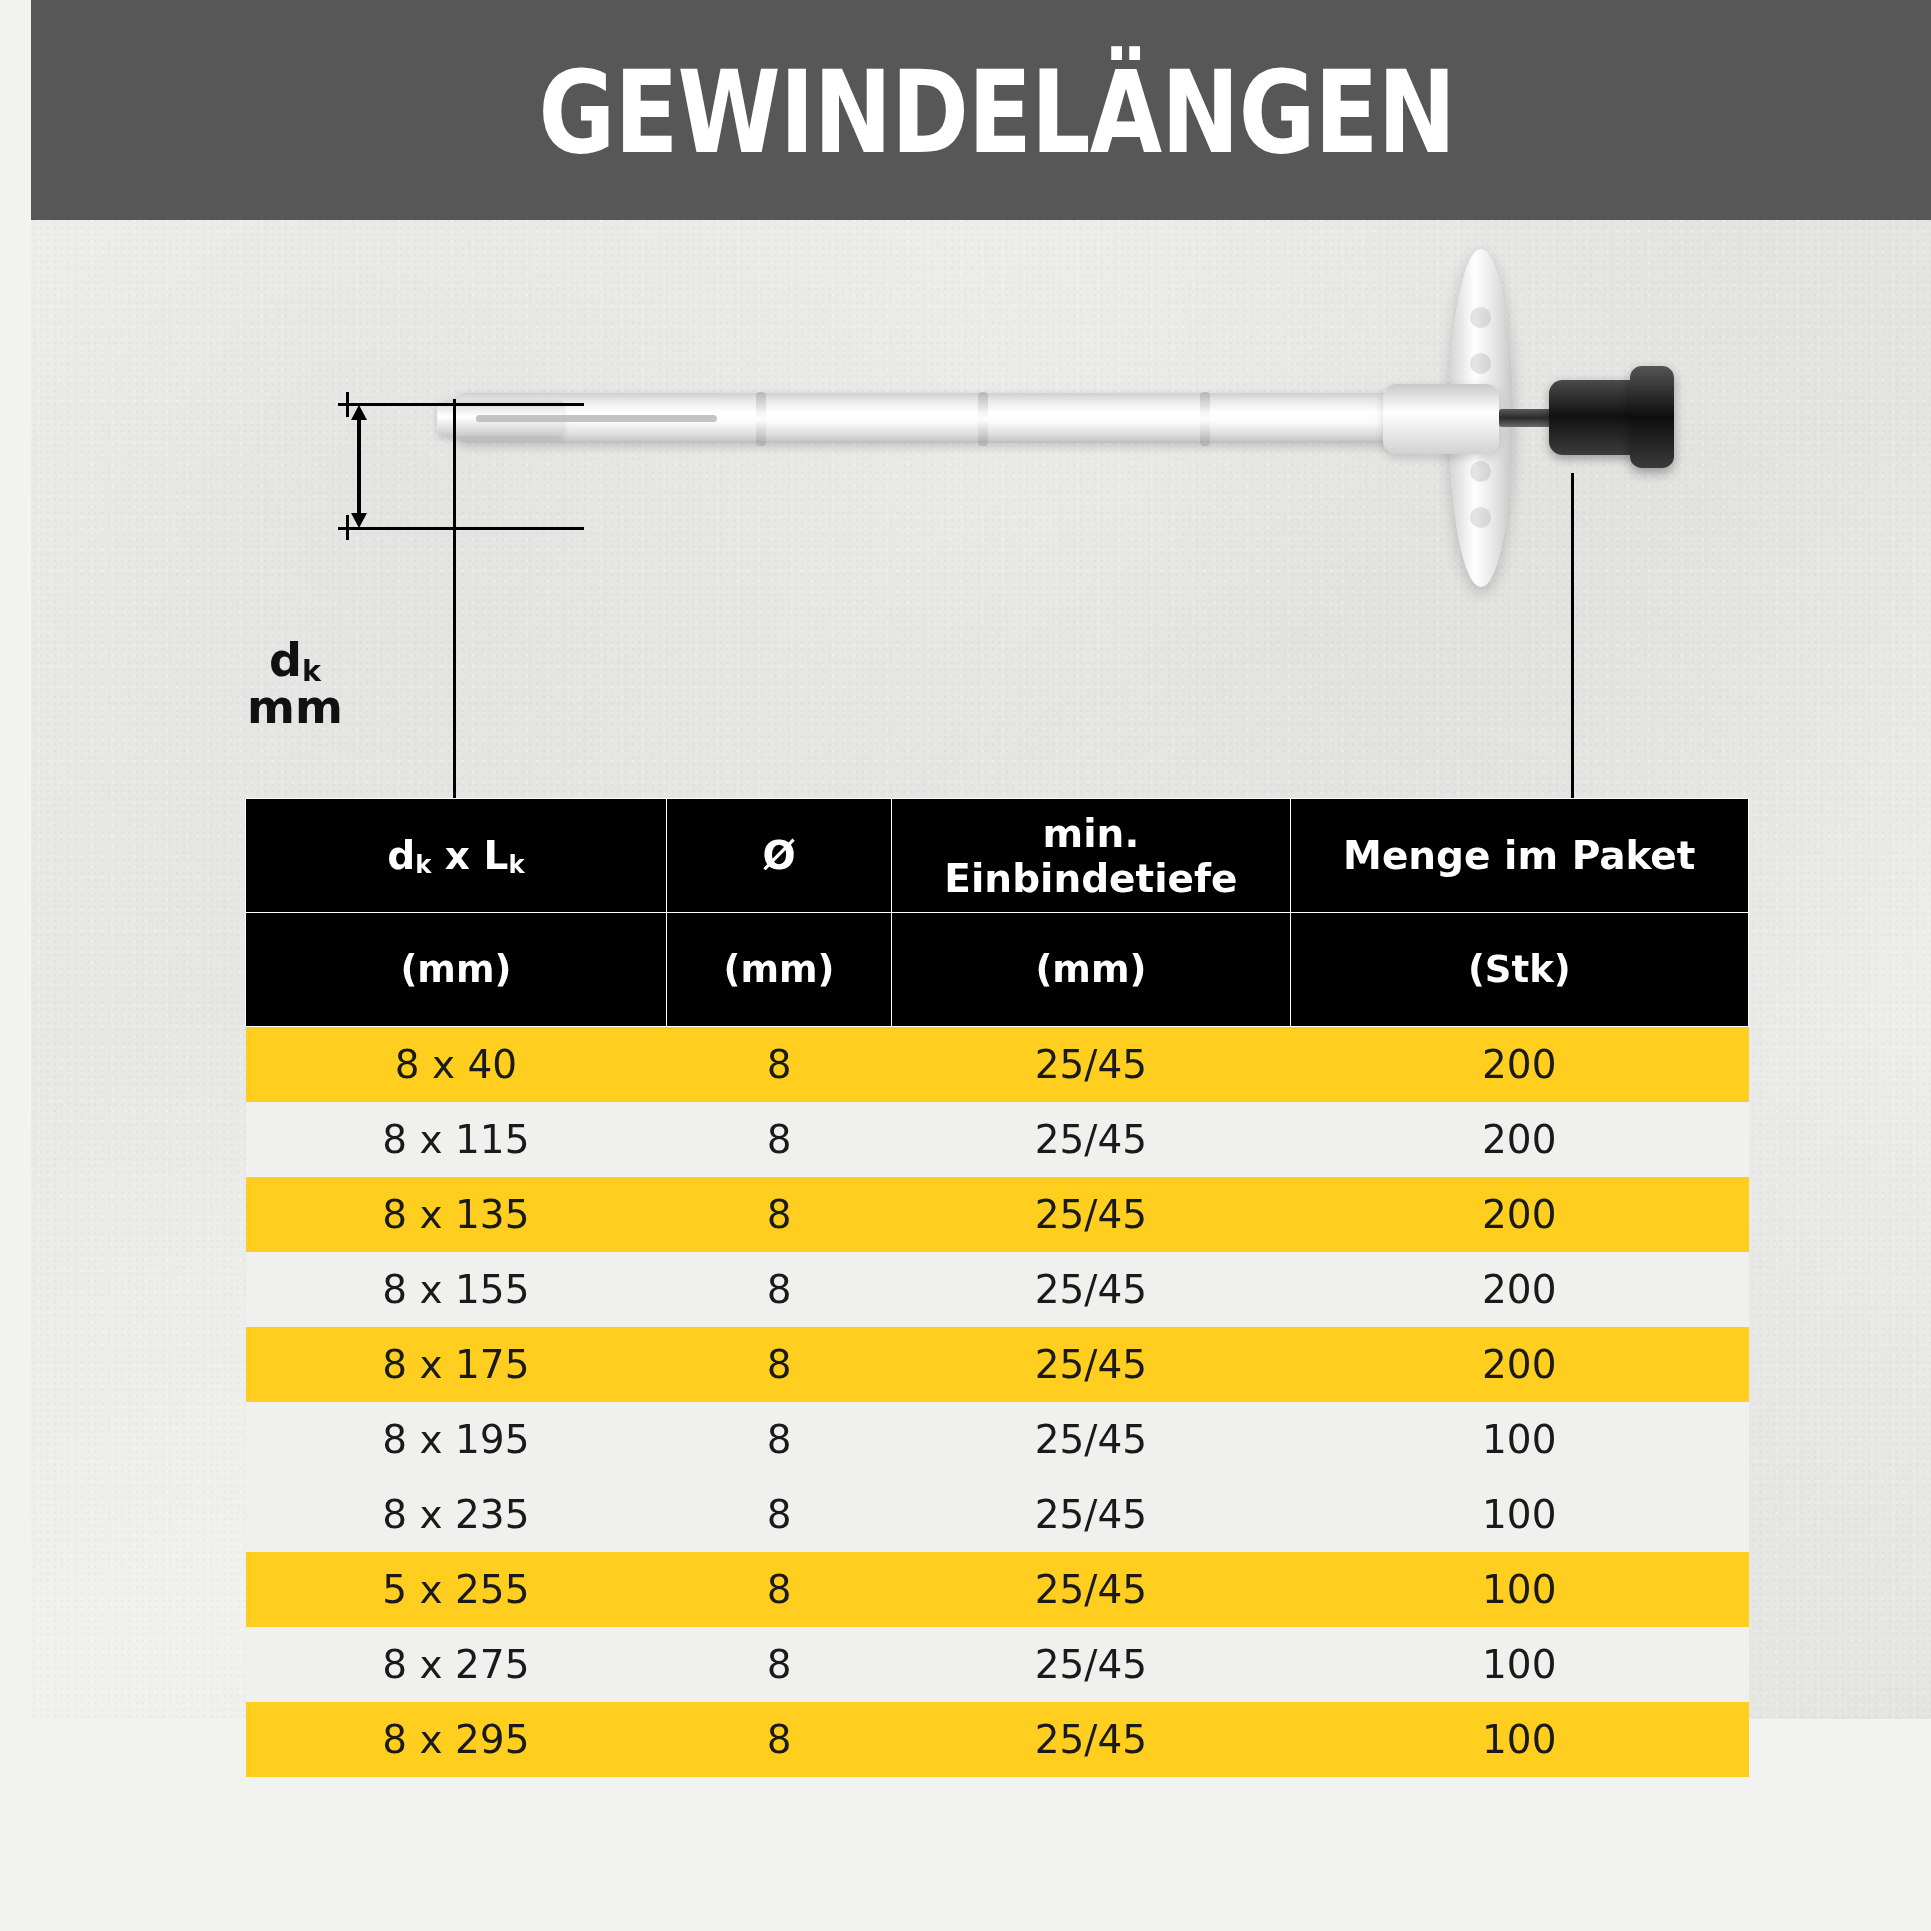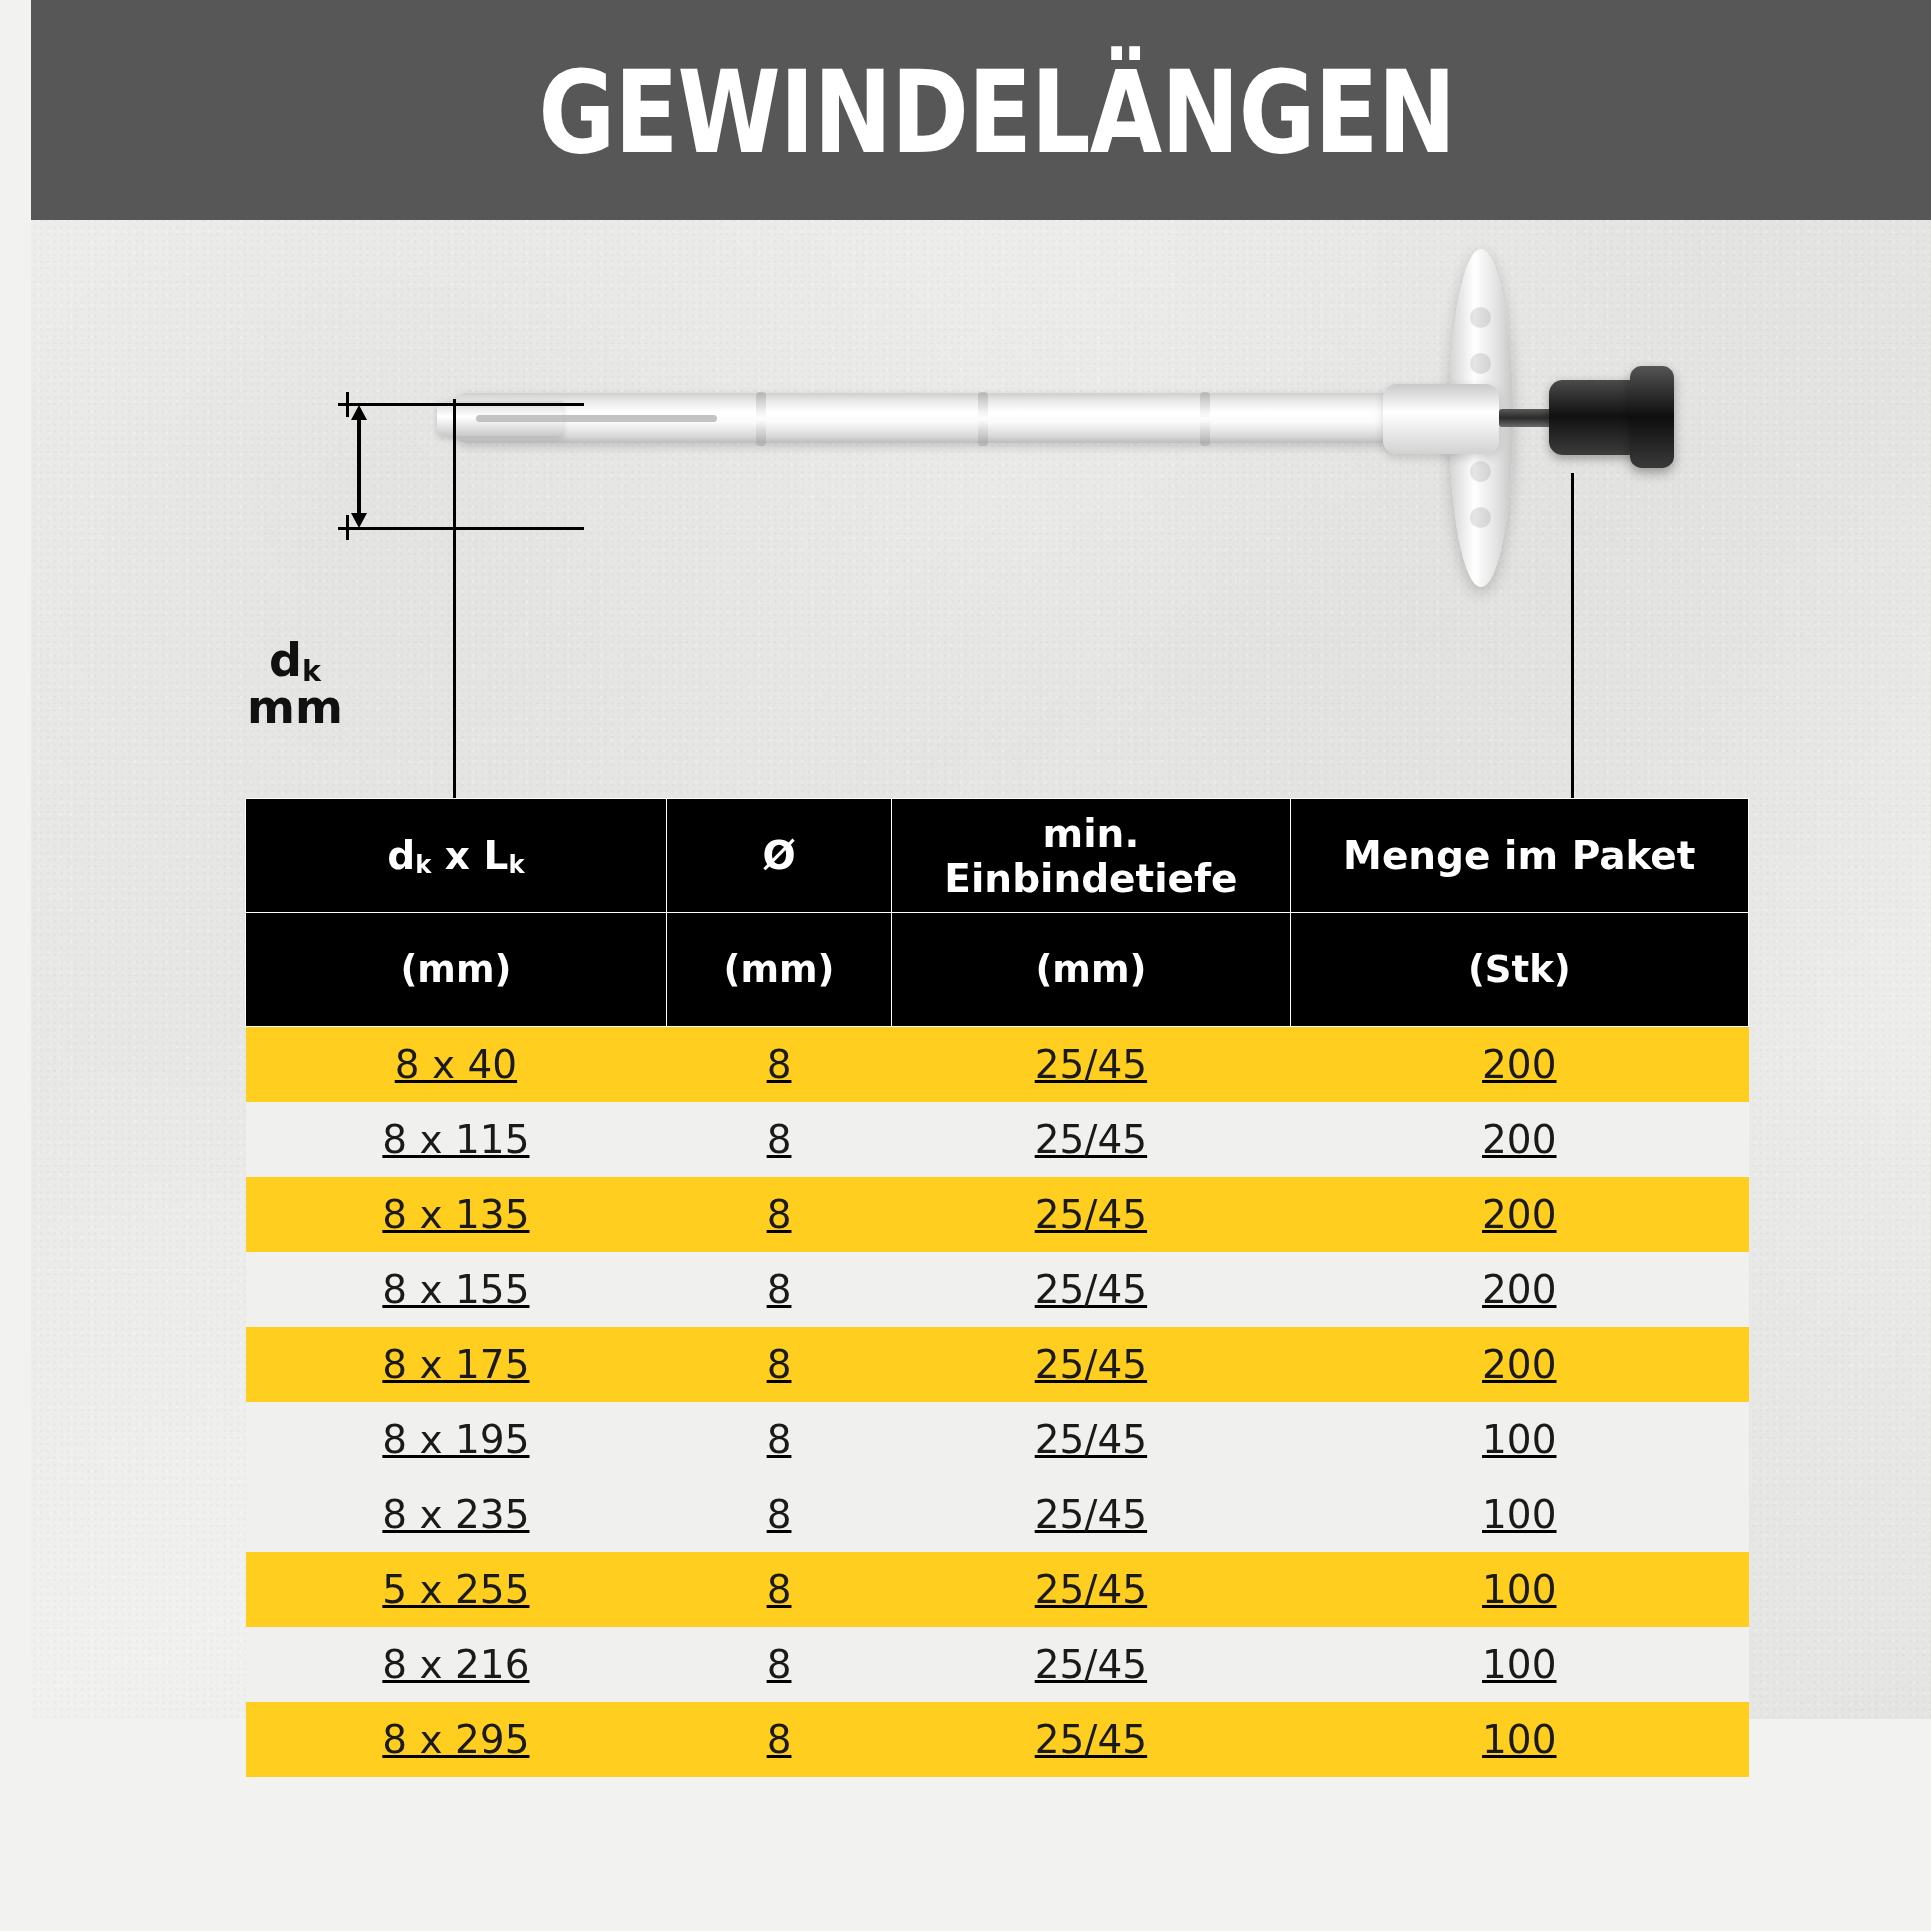--- a/index.html
+++ b/index.html
@@ -238,21 +238,20 @@
   .table-wrap {
     position: absolute;
     left: 214px;
     top: 798px;
     width: 1504px;
   }
   table {
     border-collapse: collapse;
     width: 100%;
     table-layout: fixed;
-    text-decoration: underline;
   }
   thead th {
     background: #000000;
     color: #ffffff;
     font-family: "DejaVu Sans", sans-serif;
     font-weight: bold;
     border: 1.9px solid #ffffff;
     padding: 0;
     height: 113px;
     font-size: 39px;
@@ -408,21 +407,21 @@
           <td>25/45</td>
           <td>100</td>
         </tr>
         <tr class="odd">
           <td>5 x 255</td>
           <td>8</td>
           <td>25/45</td>
           <td>100</td>
         </tr>
         <tr class="even">
-          <td>8 x 216</td>
+          <td>8 x 275</td>
           <td>8</td>
           <td>25/45</td>
           <td>100</td>
         </tr>
         <tr class="odd">
           <td>8 x 295</td>
           <td>8</td>
           <td>25/45</td>
           <td>100</td>
         </tr>

